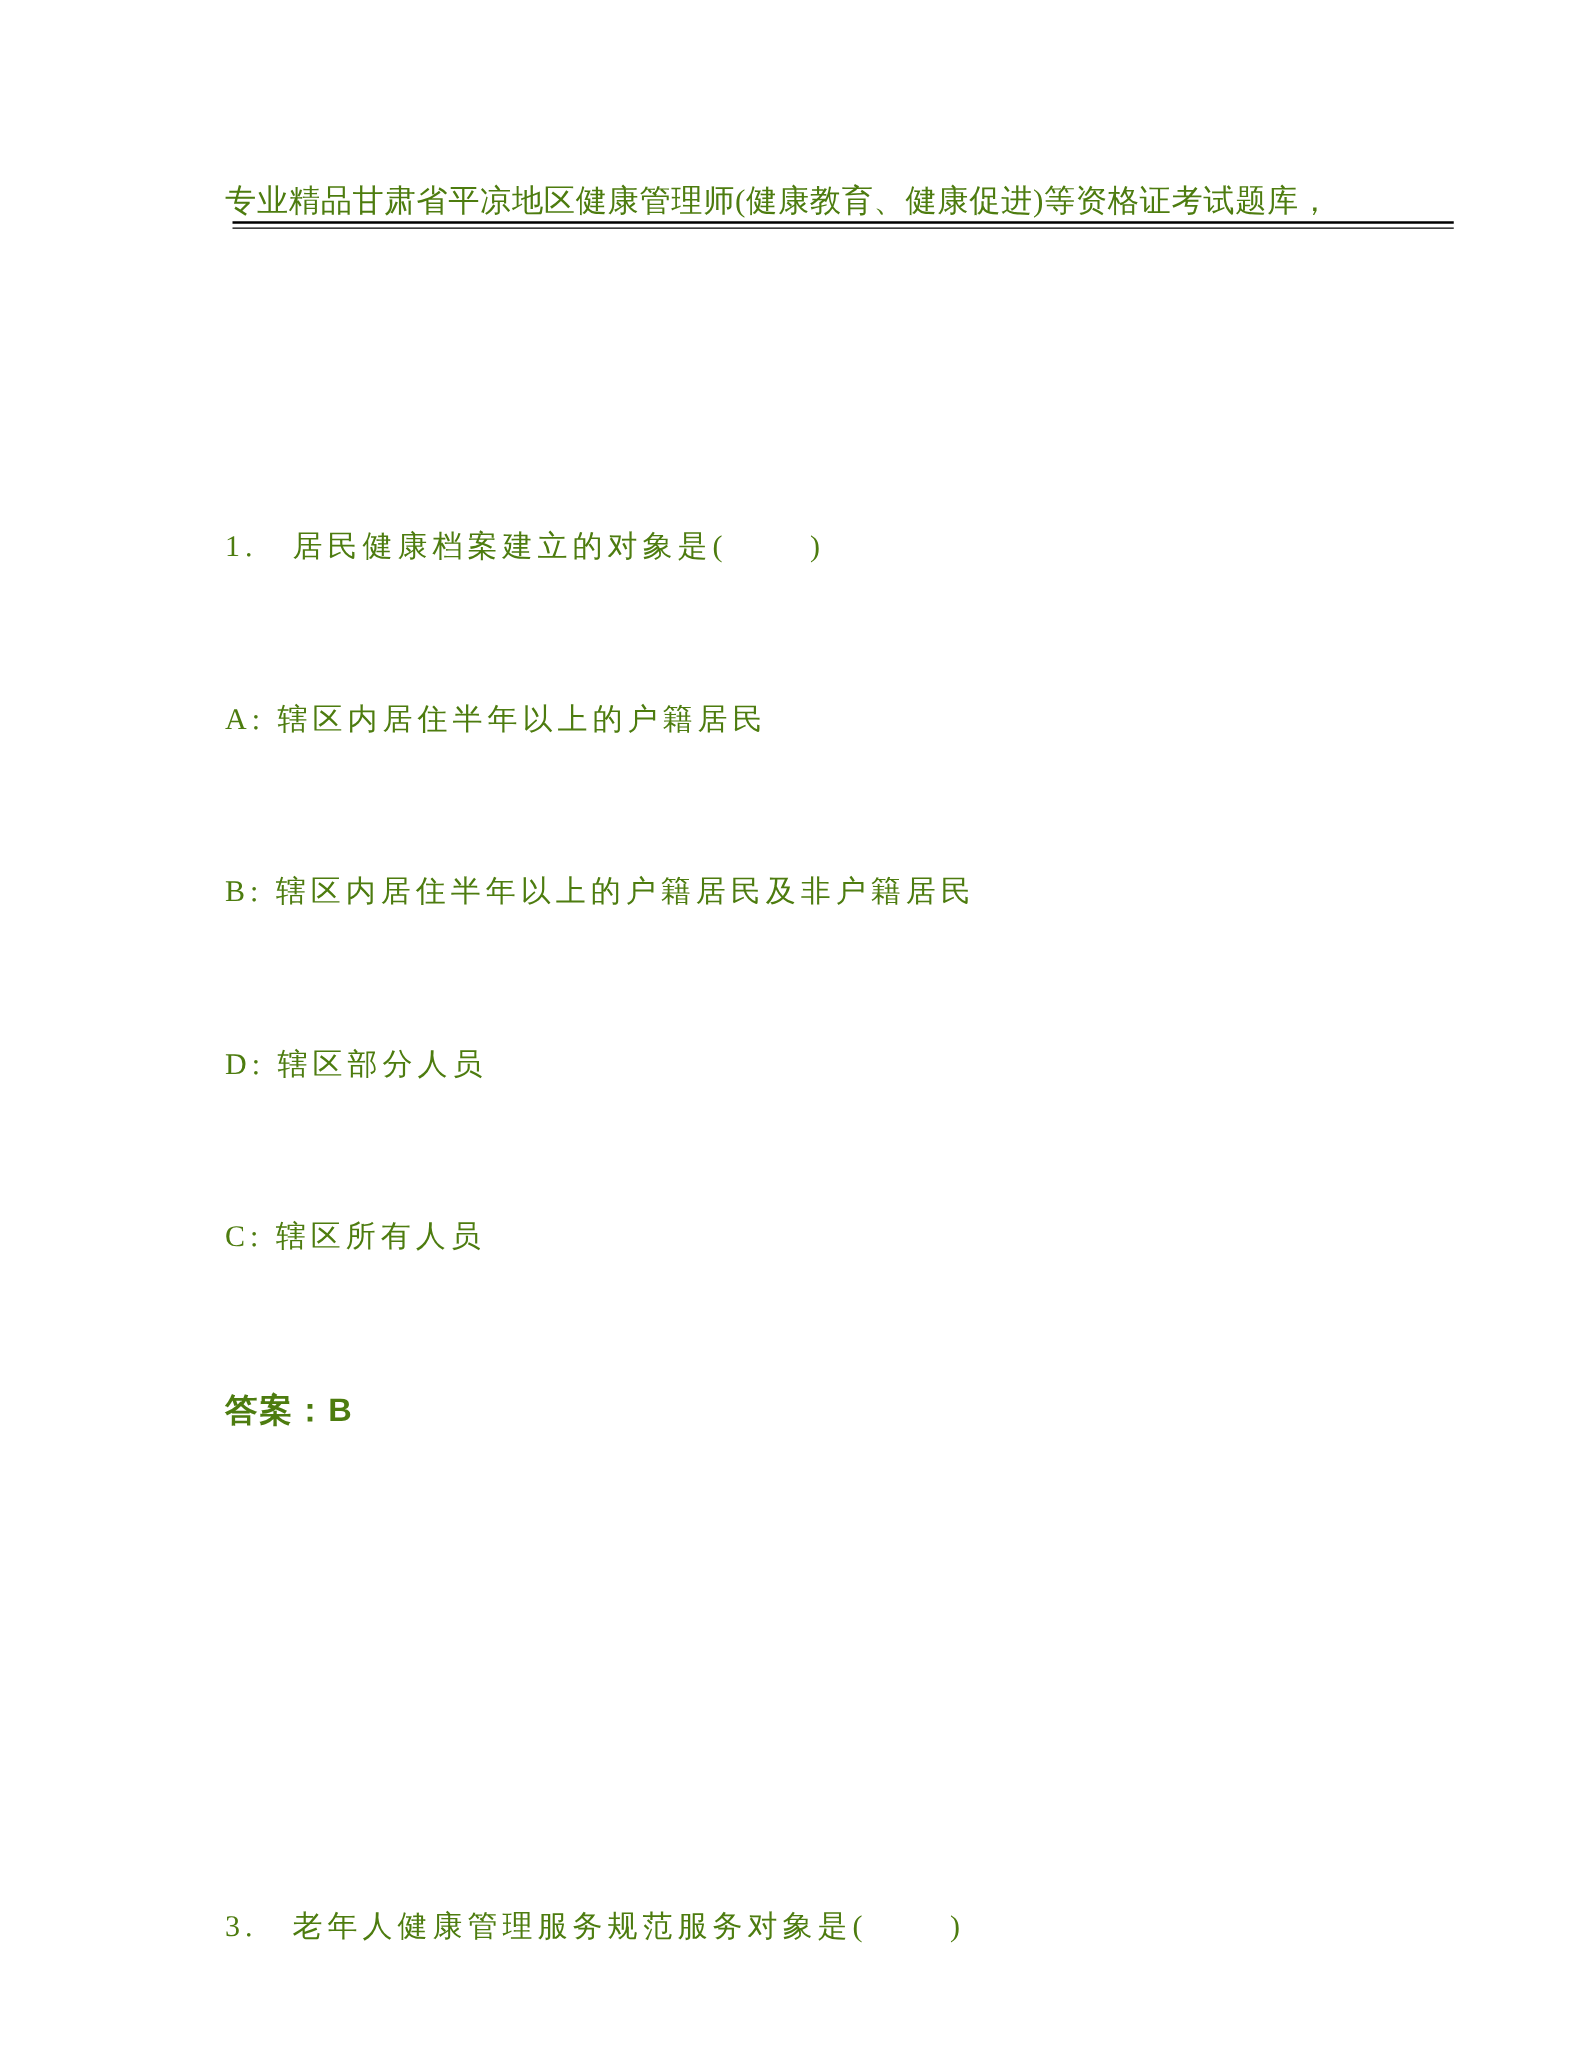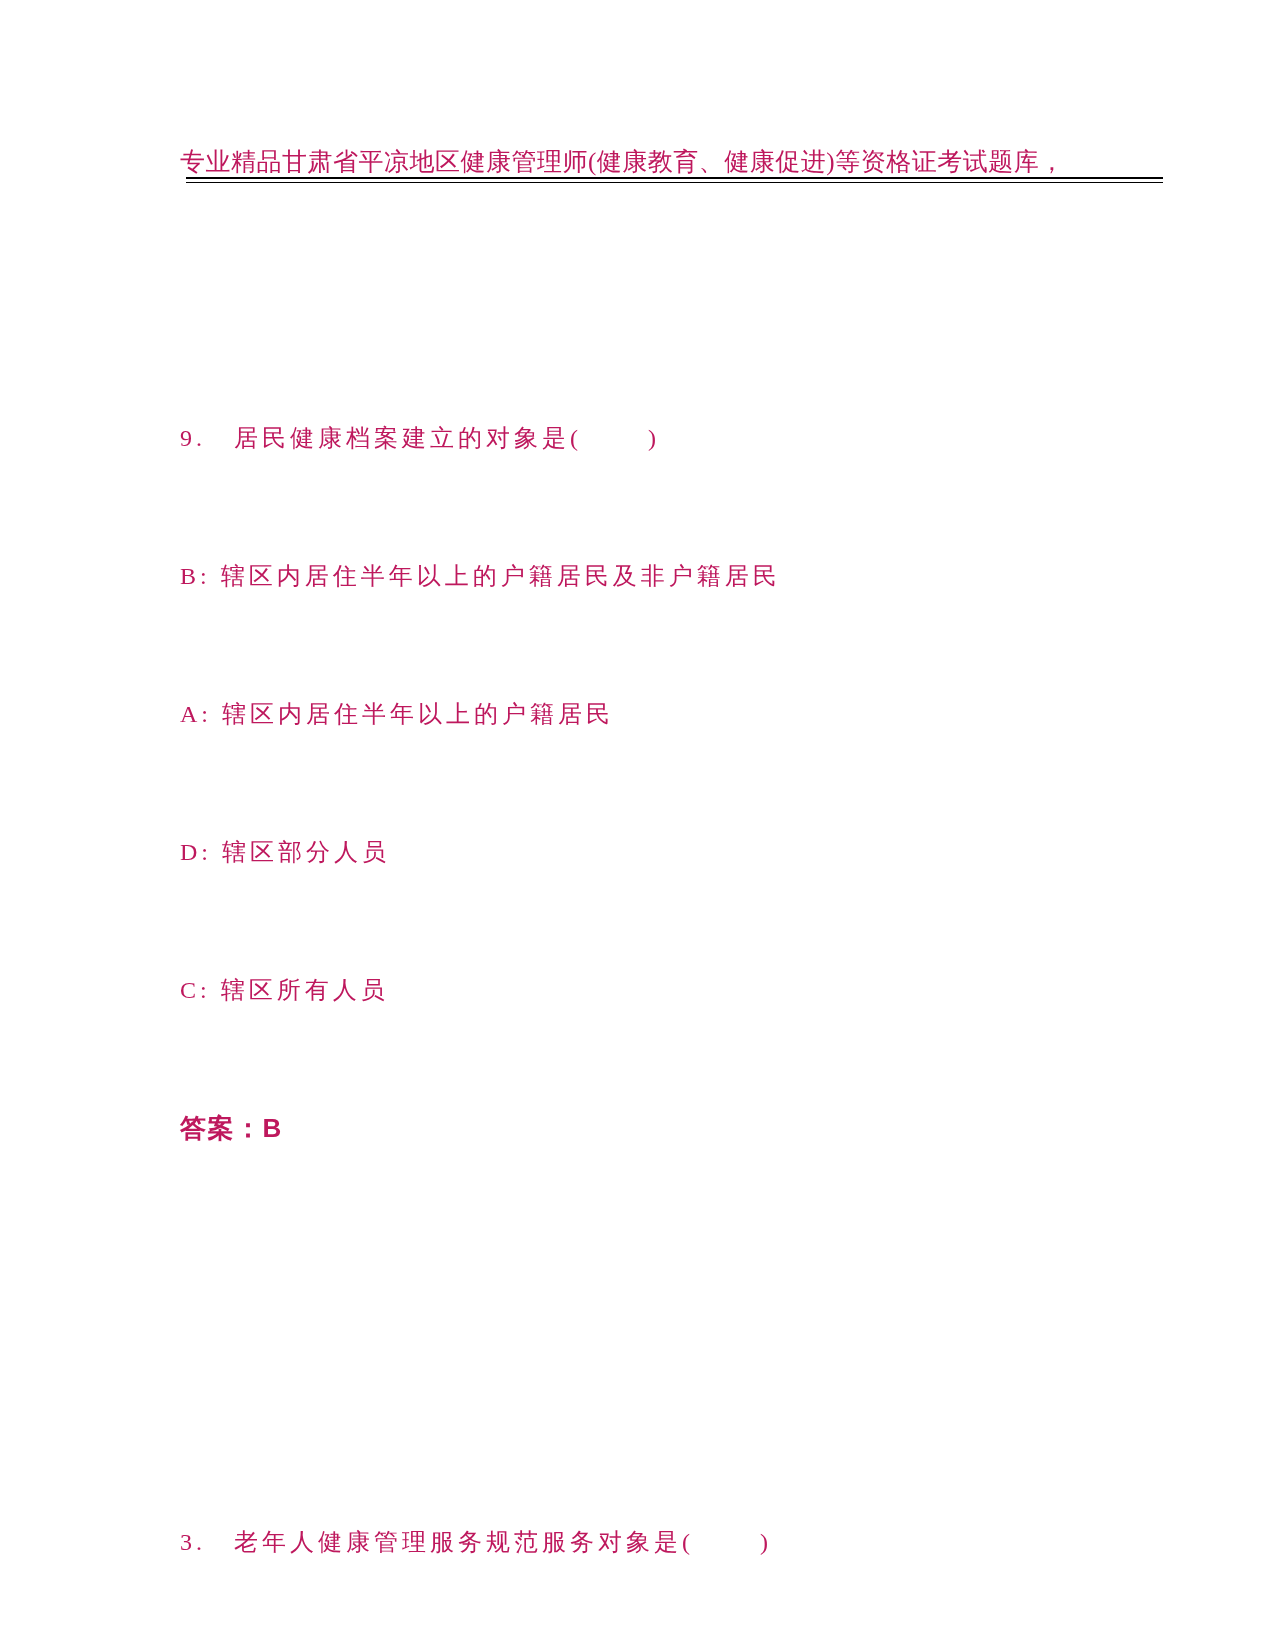--- a/index.html
+++ b/index.html
@@ -5,21 +5,21 @@
   html, body {
     margin: 0;
     padding: 0;
     background: #ffffff;
   }
   .page {
     position: relative;
     width: 1275px;
     height: 1650px;
     background: #ffffff;
-    color: #be185d;
+    color: #4d7c0f;
     font-family: "Liberation Serif", "DejaVu Serif", serif;
     overflow: hidden;
   }
   .header {
     position: absolute;
     left: 180px;
     top: 72px;
     width: 1000px;
     font-size: 25px;
     line-height: 36px;
@@ -63,23 +63,23 @@
 
   <div class="header">
     <div>专业精品甘肃省平凉地区健康管理师(健康教育、健康促进)等资格证考试题库，</div>
   </div>
 
   <div class="header-rule"></div>
 
   <div class="body-text">
 
     <div class="question-block">
-      <div>9.　居民健康档案建立的对象是(　　 )</div>
+      <div>1.　居民健康档案建立的对象是(　　 )</div>
+      <div>A: 辖区内居住半年以上的户籍居民</div>
       <div>B: 辖区内居住半年以上的户籍居民及非户籍居民</div>
-      <div>A: 辖区内居住半年以上的户籍居民</div>
       <div>D: 辖区部分人员</div>
       <div>C: 辖区所有人员</div>
       <div class="answer-line">答案：B</div>
     </div>
 
     <div class="question-block">
       <div>3.　老年人健康管理服务规范服务对象是(　　 )</div>
       
       
       

